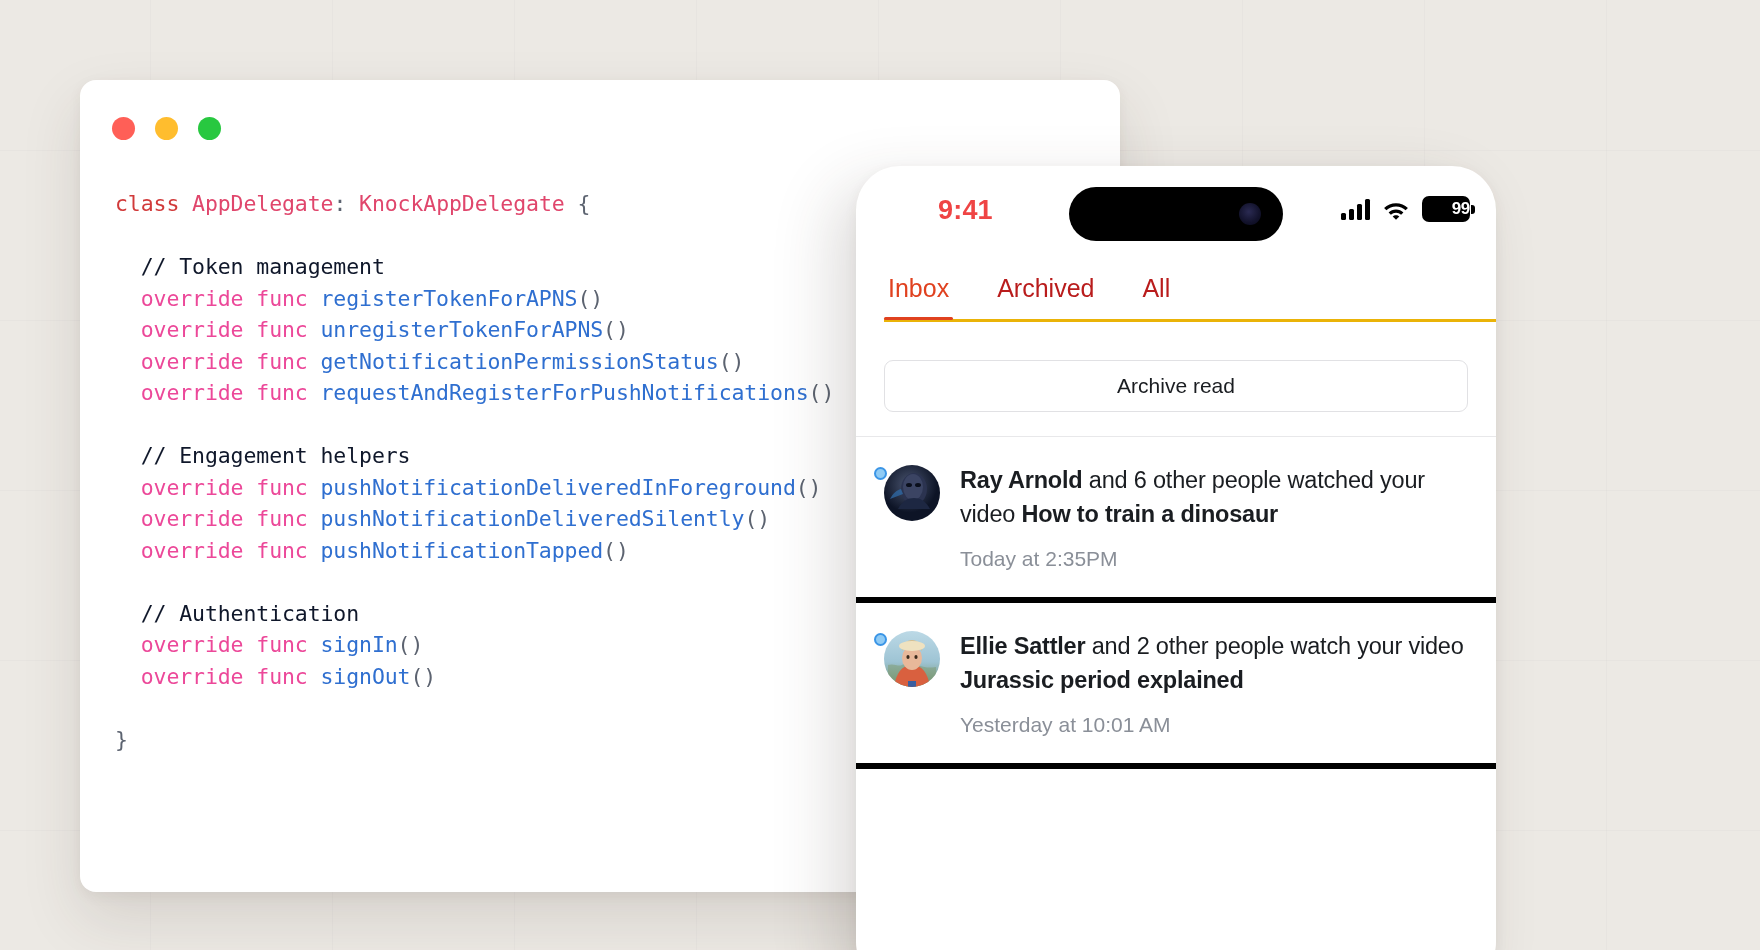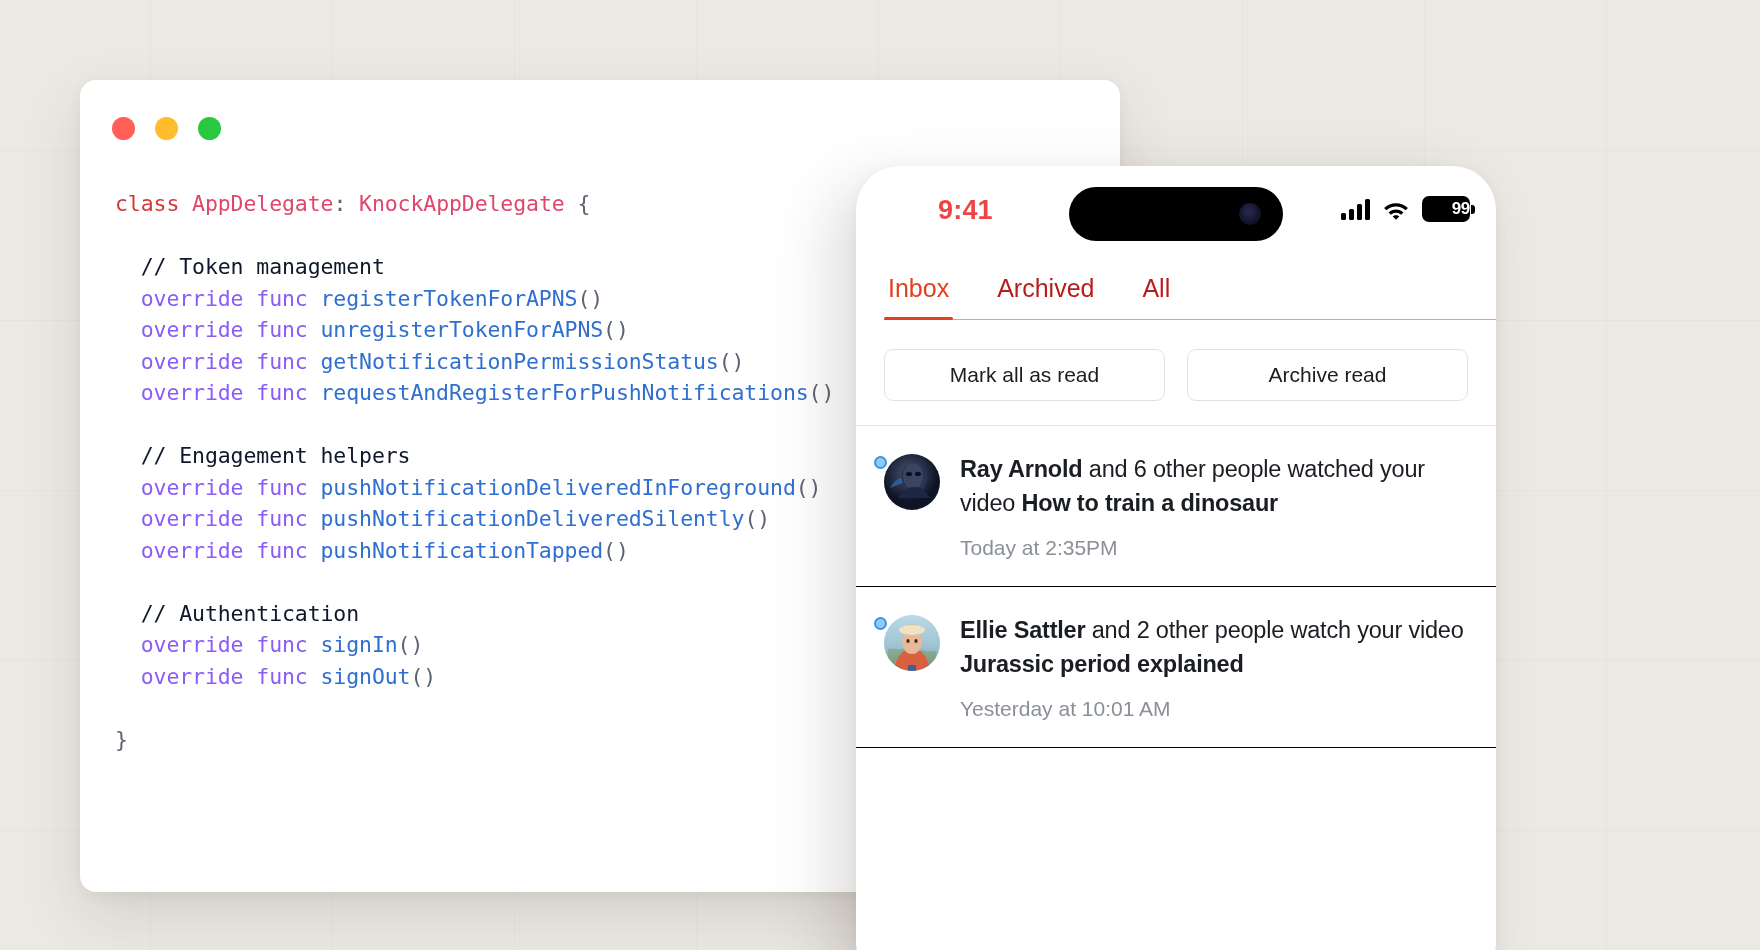--- a/index.html
+++ b/index.html
@@ -67,21 +67,21 @@
     white-space: pre;
     letter-spacing: -0.1px;
   }
   .code-line { height: 31.5px; }
   .code-line.blank { height: 31.5px; }
 
   .tok-kw      { color: #D13A3A; }
   .tok-type    { color: #E0466C; }
   .tok-comment { color: #0f172a; }
   .tok-fn      { color: #2F6FD0; }
-  .tok-decl    { color: #8b5cf6; margin-top: 40px; }
+  .tok-decl    { color: #ec4899; margin-top: 40px; }
   .tok-punct   { color: #5C6370; }
 
   
   .phone {
     position: absolute;
     left: 856px;
     top: 166px;
     width: 640px;
     height: 820px;
     background: #FFFFFF;
@@ -173,22 +173,22 @@
     font-weight: bold;
     letter-spacing: -1.6px;
     color: #0B0B0D;
   }
 
   
   .tabs {
     position: relative;
     display: flex;
     gap: 40px;
-    margin: 26px 0 5px 28px;
-    border-bottom: 1px solid #eab308;
+    margin: 26px 0 14px 28px;
+    border-bottom: 3px solid #eab308;
     padding-bottom: 0;
   }
   .tab {
     padding: 0 4px 16px 4px;
     font-size: 25px;
     color: #b91c1c;
     position: relative;
     cursor: pointer;
   }
   .tab.active {
@@ -219,21 +219,21 @@
     font-family: "Liberation Sans", sans-serif;
     font-size: 21px;
     color: #1A1D21;
     cursor: pointer;
   }
 
   
   .notif {
     position: relative;
     padding: 26px 28px 26px 28px;
-    border-bottom: 1px solid #000000;
+    border-bottom: 6px solid #000000;
   }
   .notif-top {
     display: flex;
     align-items: flex-start;
     gap: 20px;
   }
   .unread-dot {
     position: absolute;
     left: 18px;
     top: 30px;
@@ -313,21 +313,20 @@
   </div>
 
 
   <div class="tabs" id="tabs">
       <div class="tab active">Inbox</div>
       <div class="tab">Archived</div>
       <div class="tab">All</div>
     </div>
 
   <div class="actions" id="actions">
-      <button class="action-btn">Mark all as read</button>
       <button class="action-btn">Archive read</button>
     </div>
 
   <div class="notif-list" id="notif-list">
       <div class="notif">
         <span class="unread-dot"></span>
         <div class="notif-top">
           <div class="avatar">
             <svg viewBox="0 0 56 56">
               <defs>

